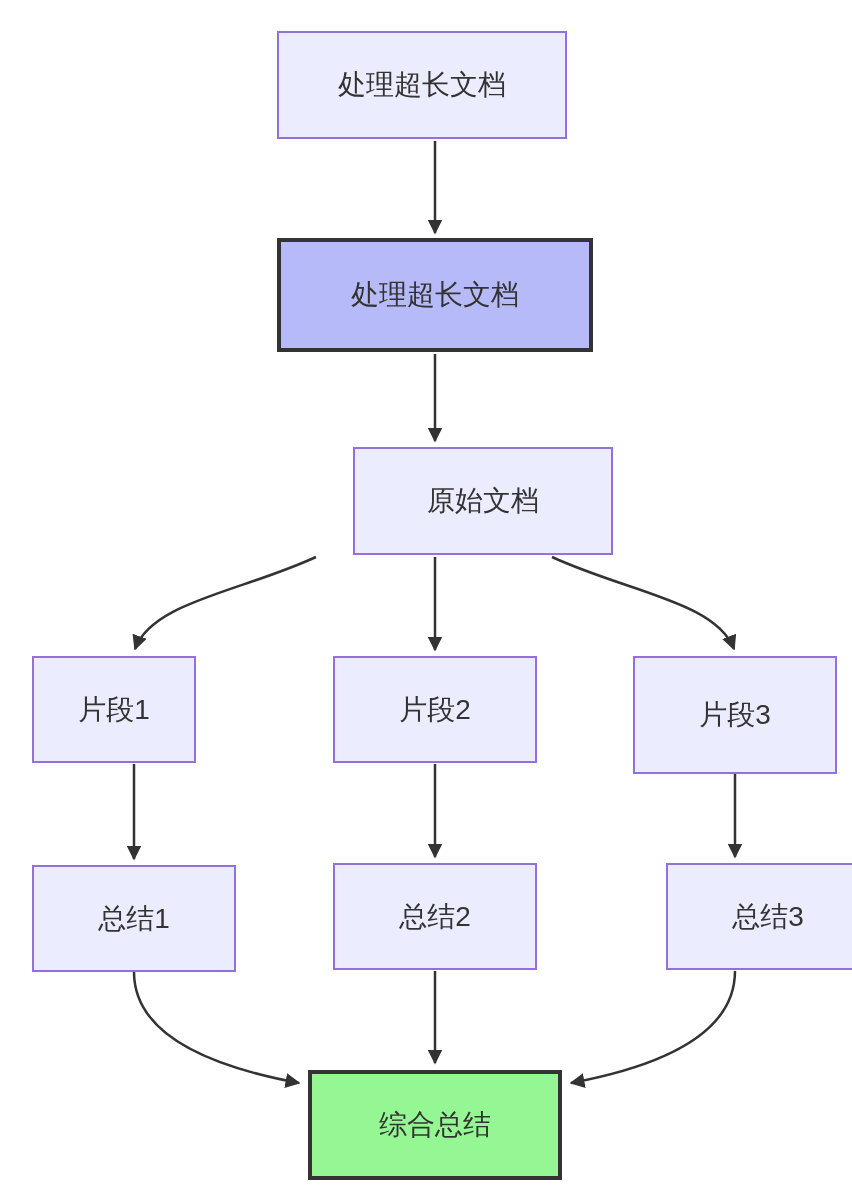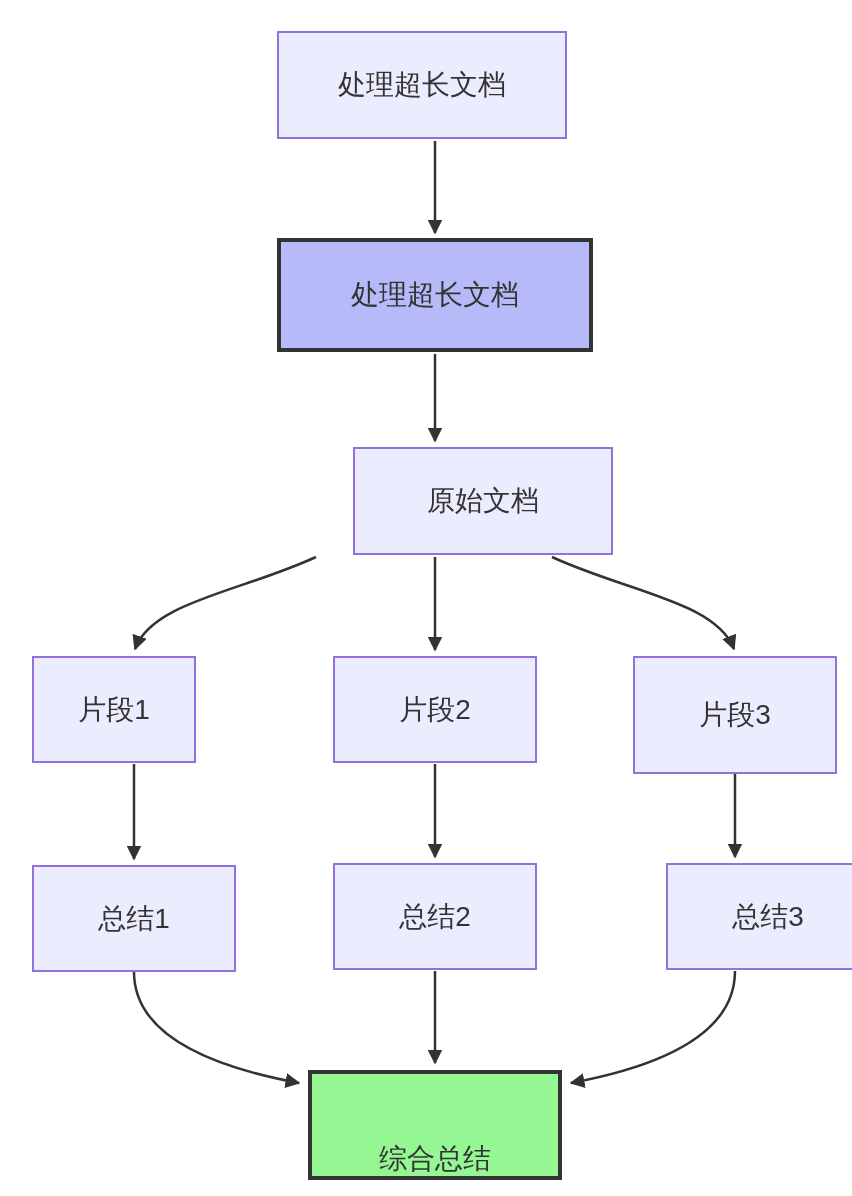--- a/index.html
+++ b/index.html
@@ -39,21 +39,20 @@
     background: #ECECFF;
     border: 2px solid #9370DB;
   }
   .node.highlight-purple {
     background: #b6baf8;
     border: 4px solid #333333;
   }
   .node.highlight-green {
     background: #94f794;
     border: 4px solid #333333;
-    align-items: flex-end;
   }
 </style>
 </head>
 <body>
 
 <div class="canvas">
 
   <svg class="edges-layer" width="852" height="1196" viewBox="0 0 852 1196" xmlns="http://www.w3.org/2000/svg">
     <defs>
       <marker id="arrow" viewBox="0 0 10 10" refX="9" refY="5" markerWidth="6" markerHeight="6" orient="auto-start-reverse">

